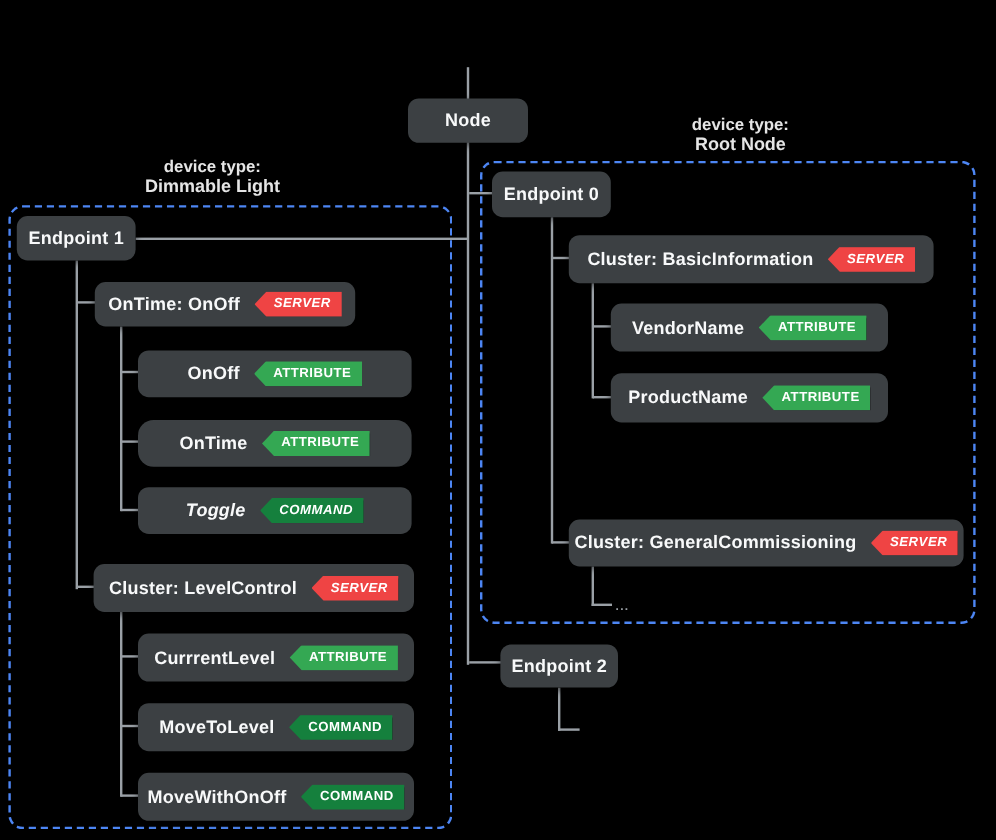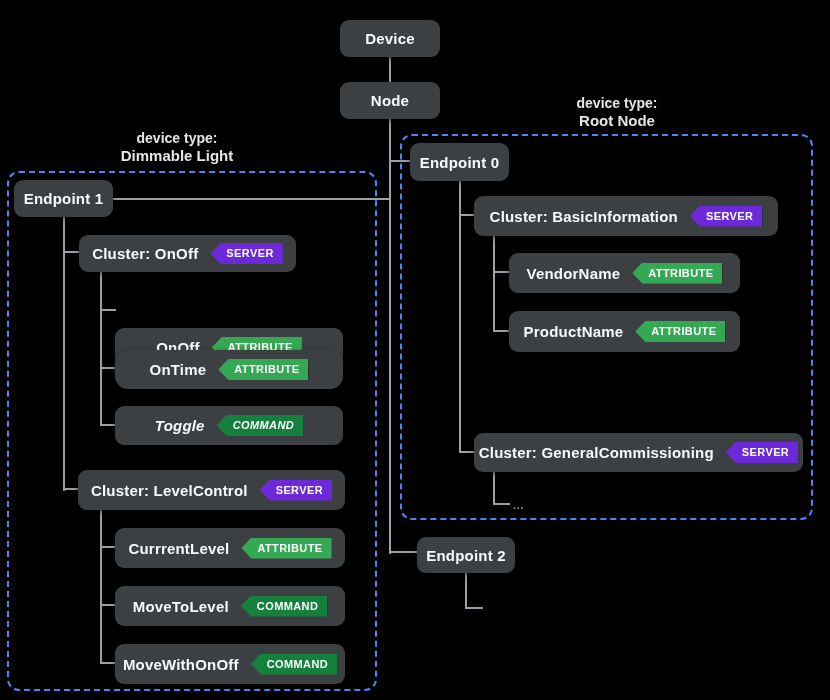--- a/index.html
+++ b/index.html
@@ -13,21 +13,21 @@
     font-size:15px;font-weight:700;letter-spacing:.2px;
     box-shadow:0 2px 5px rgba(0,0,0,.55);
   }
   .nbox .lbl{white-space:nowrap;}
   .badge{
     flex:none;font-size:11px;font-weight:700;color:#fff;letter-spacing:.4px;
     padding:4px 9px 4px 16px;line-height:13px;white-space:nowrap;
     clip-path:polygon(10px 0,100% 0,100% 100%,10px 100%,0 50%);
     filter:drop-shadow(2px 2px 0 rgba(0,0,0,.5));
   }
-  .badge.server{background:#6d28d9;}
+  .badge.server{background:#ef4444;font-style:italic;}
   .badge.attribute{background:#34a853;}
   .badge.command{background:#15803d;}
   .hline,.vline{position:absolute;background:#9aa0a6;}
   .hline{height:2px;}
   .vline{width:2px;}
   .group{position:absolute;border:2px dashed #4d86f4;border-radius:12px;}
   .type-label{
     position:absolute;color:#e5e5e5;text-align:center;
     font-size:14px;font-weight:700;line-height:17px;white-space:nowrap;
   }
@@ -76,23 +76,20 @@
 
   <div class="type-label" style="left:82px;top:130px;width:190px;">
     <div>device type:</div>
     <div class="name">Dimmable Light</div>
   </div>
   <div class="type-label" style="left:527px;top:95px;width:180px;">
     <div>device type:</div>
     <div class="name">Root Node</div>
   </div>
 
-  <div class="nbox" style="left:340px;top:20px;width:100px;height:37px;">
-    <span class="lbl">Device</span>
-  </div>
   <div class="nbox" style="left:340px;top:82px;width:100px;height:37px;">
     <span class="lbl">Node</span>
   </div>
 
   <div class="nbox" style="left:410px;top:143px;width:99px;height:38px;text-align:right;">
     <span class="lbl">Endpoint 0</span>
   </div>
   <div class="nbox" style="left:474px;top:196px;width:304px;height:40px;">
     <span class="lbl">Cluster: BasicInformation</span>
     <span class="badge server">SERVER</span>
@@ -108,24 +105,24 @@
   <div class="nbox" style="left:474px;top:433px;width:329px;height:39px;">
     <span class="lbl">Cluster: GeneralCommissioning</span>
     <span class="badge server">SERVER</span>
   </div>
   <div class="dots" style="left:513px;top:500px;">...</div>
 
   <div class="nbox" style="left:14px;top:180px;width:99px;height:37px;">
     <span class="lbl">Endpoint 1</span>
   </div>
   <div class="nbox" style="left:79px;top:235px;width:217px;height:37px;">
-    <span class="lbl">Cluster: OnOff</span>
+    <span class="lbl">OnTime: OnOff</span>
     <span class="badge server">SERVER</span>
   </div>
-  <div class="nbox" style="left:115px;top:292px;width:228px;height:39px;margin-top:36px;">
+  <div class="nbox" style="left:115px;top:292px;width:228px;height:39px;">
     <span class="lbl">OnOff</span>
     <span class="badge attribute">ATTRIBUTE</span>
   </div>
   <div class="nbox" style="left:115px;top:350px;width:228px;height:39px;border-radius:13px;">
     <span class="lbl">OnTime</span>
     <span class="badge attribute">ATTRIBUTE</span>
   </div>
   <div class="nbox" style="left:115px;top:406px;width:228px;height:39px;font-style:italic;">
     <span class="lbl">Toggle</span>
     <span class="badge command">COMMAND</span>

